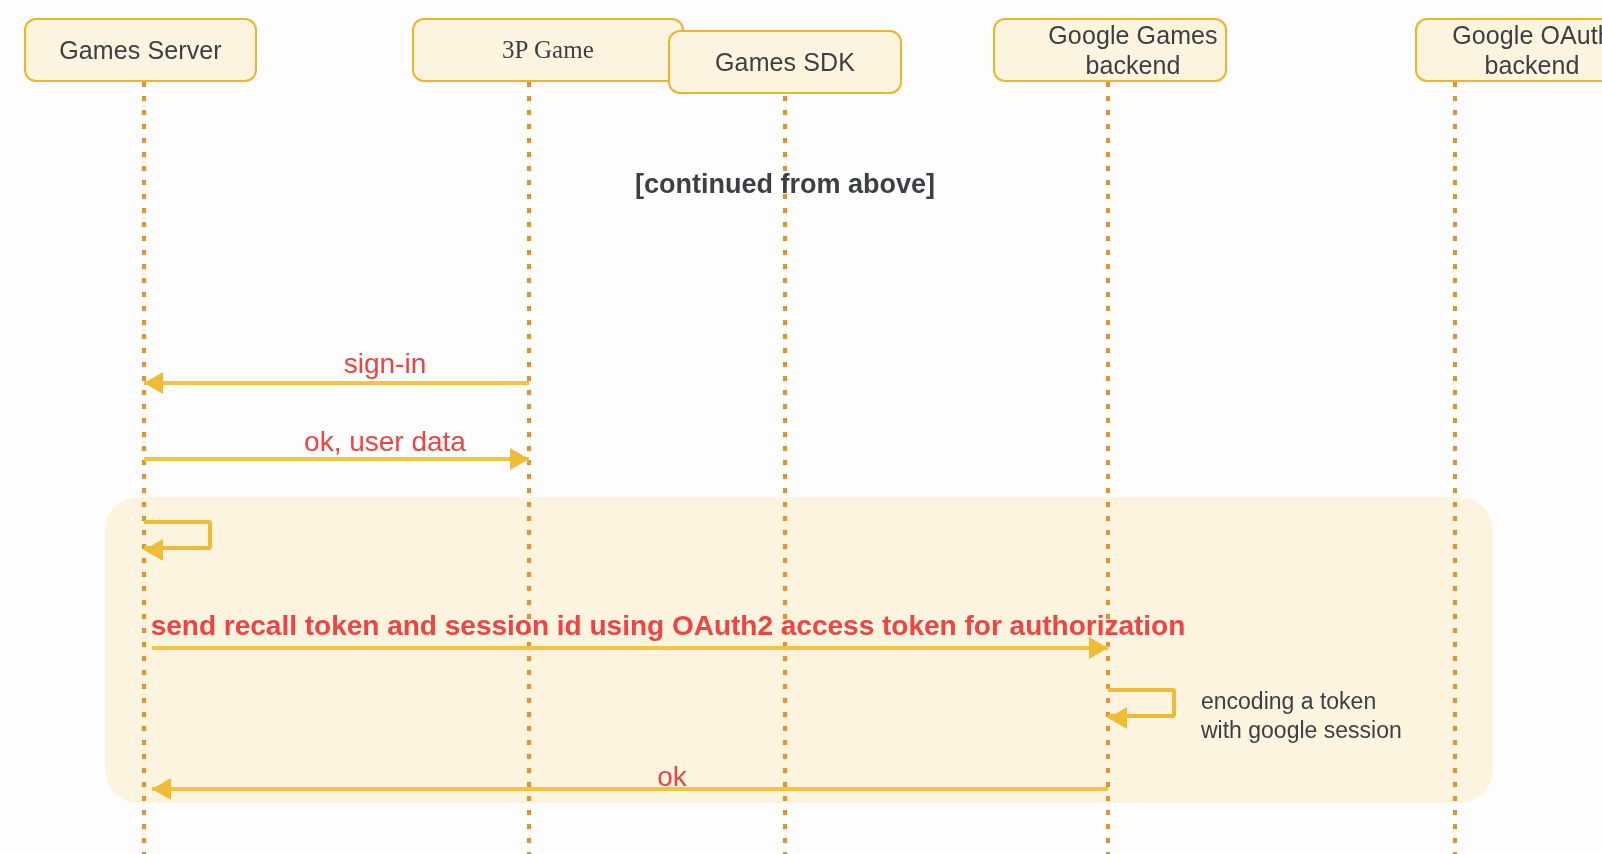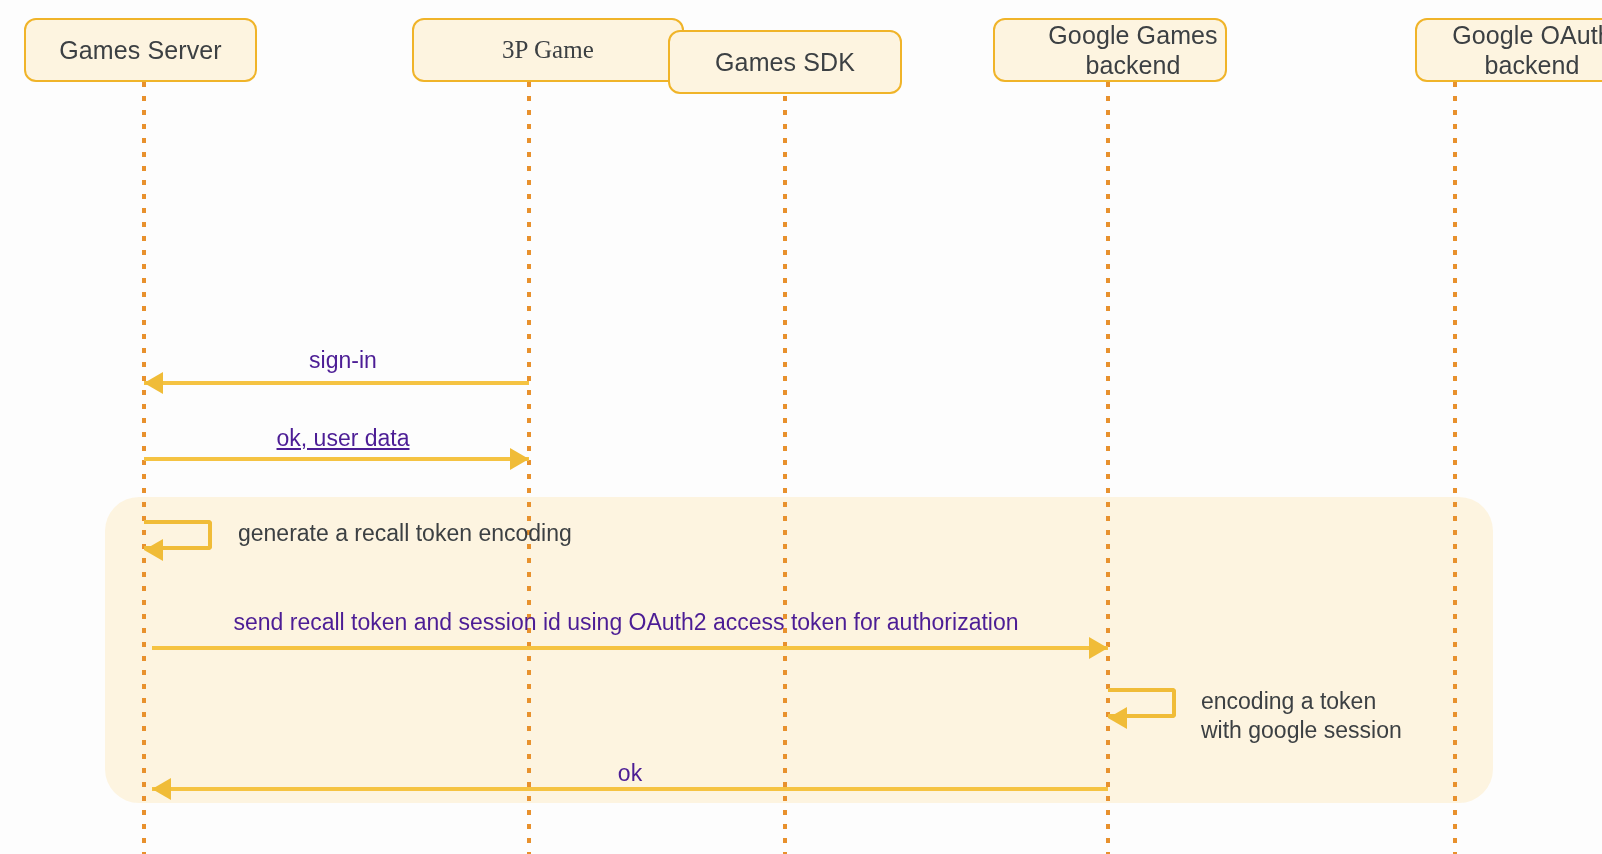--- a/index.html
+++ b/index.html
@@ -62,24 +62,25 @@
     width: 0;
     height: 0;
     border-top: 11px solid transparent;
     border-bottom: 11px solid transparent;
   }
   .arrow-head.left  { border-right: 19px solid #f0bc38; }
   .arrow-head.right { border-left: 19px solid #f0bc38; }
 
   .msg-label {
     position: absolute;
-    color: #4c1d95;
-    font-size: 23px;
+    color: #ef4444;
+    font-size: 28px;
     line-height: 1.25;
     white-space: nowrap;
+    padding-left: 42px;
   }
   .msg-label.center { text-align: center; }
 
   
   .selfloop {
     position: absolute;
     box-sizing: border-box;
     border: 4px solid #f0bc38;
     border-left: none;
     border-radius: 0 4px 4px 0;
@@ -127,34 +128,35 @@
         <span class="plabel">Games SDK</span>
       </div>
       <div class="participant" style="left: 993px; top: 18px; width: 234px; height: 64px; padding-left: 46px;">
         <span class="plabel">Google Games<br>backend</span>
       </div>
       <div class="participant" style="left: 1415px; top: 18px; width: 234px; height: 64px;">
         <span class="plabel">Google OAuth<br>backend</span>
       </div>
     </div>
 
+  <div class="note-text" id="note" style="left: 0px; top: 169px; width: 1570px;">[continued from above]</div>
 
   <div id="messages">
       <div class="msg-line" style="left: 144px; top: 381px; width: 385px;"></div>
       <div class="arrow-head left" style="top: 372px; left: 144px;"></div>
       <div class="msg-label center" style="left: 0px; width: 686px; top: 346px;">sign-in</div>
       <div class="msg-line" style="left: 144px; top: 457px; width: 385px;"></div>
       <div class="arrow-head right" style="top: 448px; left: 510px;"></div>
-      <div class="msg-label center" style="left: 0px; width: 686px; top: 424px; text-decoration: underline;">ok, user data</div>
+      <div class="msg-label center" style="left: 0px; width: 686px; top: 424px;">ok, user data</div>
       <div class="selfloop" style="left: 144px; top: 520px; width: 68px; height: 30px;"></div>
       <div class="arrow-head left" style="left: 144px; top: 539px;"></div>
-      <div class="selfloop-label" style="left: 238px; top: 519px;"><span>generate a recall token encoding</span><br></div>
+      <div class="selfloop-label" style="left: 238px; top: 519px;"><br></div>
       <div class="msg-line" style="left: 152px; top: 646px; width: 956px;"></div>
       <div class="arrow-head right" style="top: 637px; left: 1089px;"></div>
-      <div class="msg-label center" style="left: 0px; width: 1252px; top: 608px;">send recall token and session id using OAuth2 access token for authorization</div>
+      <div class="msg-label center" style="left: 0px; width: 1252px; top: 608px; font-weight: bold;">send recall token and session id using OAuth2 access token for authorization</div>
       <div class="selfloop" style="left: 1108px; top: 688px; width: 68px; height: 30px;"></div>
       <div class="arrow-head left" style="left: 1108px; top: 707px;"></div>
       <div class="selfloop-label" style="left: 1201px; top: 687px;"><span>encoding a token</span><br><span>with google session</span></div>
       <div class="msg-line" style="left: 152px; top: 787px; width: 956px;"></div>
       <div class="arrow-head left" style="top: 778px; left: 152px;"></div>
       <div class="msg-label center" style="left: 0px; width: 1260px; top: 749px; margin-top: 10px;">ok</div>
     </div>
 
 </div>
 

